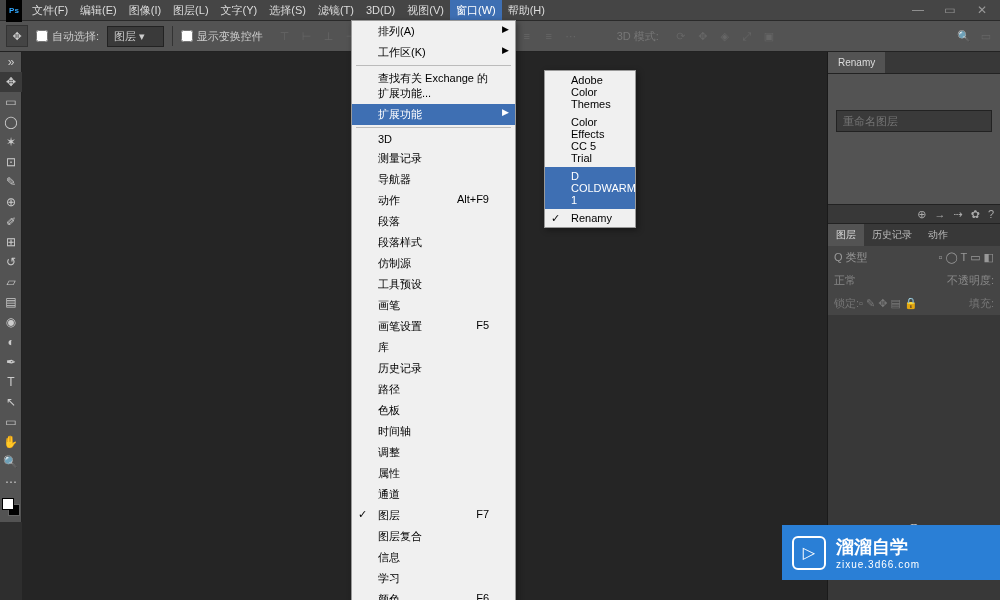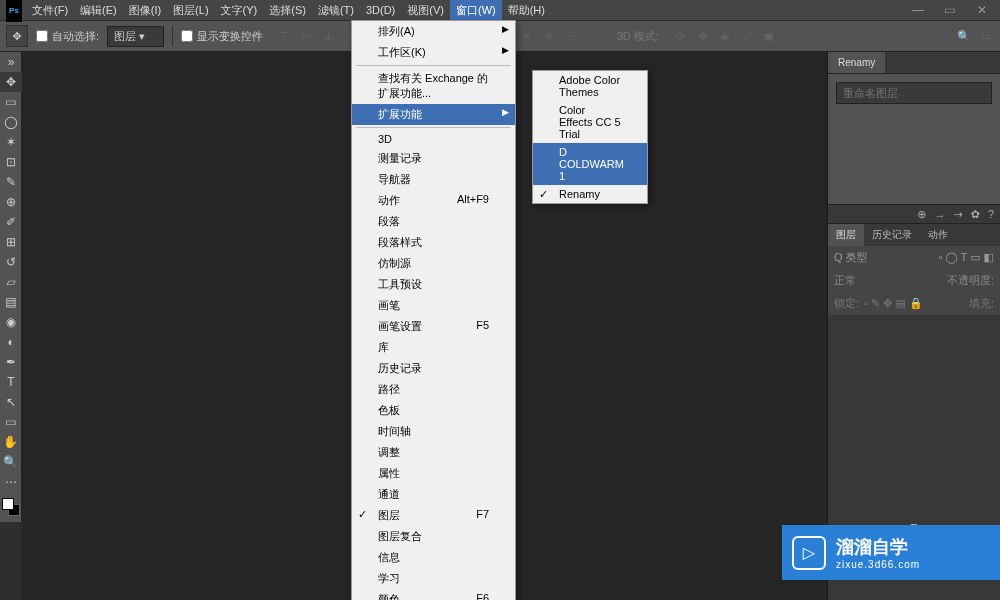--- a/index.html
+++ b/index.html
@@ -33,42 +33,42 @@
 
 
 .workspace { position: absolute; left: 22px; right: 173px; top: 52px; bottom: 0; background: #252525; }
 
 
 .rightcol { position: absolute; right: 0; top: 52px; width: 173px; bottom: 0; background: #383838; border-left: 1px solid #1a1a1a; display: flex; flex-direction: column; }
 .panel-tabs { height: 22px; background: #383838; display: flex; align-items: center; border-bottom: 1px solid #222; }
 .panel-tab { padding: 0 10px; height: 100%; display: flex; align-items: center; background: #535353; color: #ddd; font-size: 10px; }
 .panel-body { background: #535353; }
 .renamy-body { height: 130px; padding: 8px; }
-.renamy-input { width: 100%; background: #3a3a3a; border: 1px solid #222; padding: 4px 6px; color: #888; }
+.renamy-input { width: 100%; background: #3a3a3a; border: 1px solid #222; padding: 4px 6px; color: #888; margin-top: 28px; }
 
 .strip { height: 20px; background: #383838; border-top: 1px solid #222; border-bottom: 1px solid #222; display: flex; align-items: center; justify-content: flex-end; padding: 0 6px; gap: 8px; color: #aaa; font-size: 11px; }
 
 .layers-tabs { height: 22px; display: flex; background: #383838; }
 .layers-tabs .ptab { padding: 0 8px; display: flex; align-items: center; font-size: 10px; color: #bbb; }
 .layers-tabs .ptab.active { background: #535353; color: #ddd; }
 .layers-sub { background: #454545; padding: 4px 6px; display: flex; align-items: center; gap: 16px; color: #999; font-size: 10px; }
 .layers-row2 { background: #454545; padding: 4px 6px; display: flex; align-items: center; gap: 4px; color: #888; font-size: 10px; }
-.layers-row3 { background: #454545; padding: 4px 6px; display: flex; align-items: center; gap: 5px; color: #777; font-size: 10px; }
+.layers-row3 { background: #454545; padding: 4px 6px; display: flex; align-items: center; color: #777; font-size: 10px; }
 .layers-canvas { flex: 1; background: #383838; position: relative; }
 .infinity { position: absolute; left: 50%; bottom: 60px; transform: translateX(-50%); color: #ddd; font-size: 20px; }
 
 
 .dropdown { position: absolute; background: #f0f0f0; border: 1px solid #999; box-shadow: 2px 2px 6px rgba(0,0,0,0.4); color: #000; }
 .dropdown.win { left: 351px; top: 20px; width: 165px; }
 .dd-item { padding: 3px 26px 3px 26px; cursor: default; position: relative; display: flex; justify-content: space-between; }
 .dd-item.highlight { background: #3e6fb3; color: #fff; }
 .dd-item .check { position: absolute; left: 6px; }
 .dd-item .arrow { position: absolute; right: 6px; font-size: 9px; }
 .dd-sep { height: 1px; background: #bbb; margin: 2px 4px; }
-.submenu { left: 532px; top: 70px; width: 116px; }
+.submenu { left: 544px; top: 70px; width: 92px; }
 
 
 .watermark { position: absolute; right: 0; bottom: 20px; width: 218px; height: 55px; background: #2a7fd6; display: flex; align-items: center; padding: 0 10px; gap: 10px; }
 .wm-logo { width: 34px; height: 34px; border: 2px solid #fff; border-radius: 6px; display: flex; align-items: center; justify-content: center; color: #fff; font-size: 16px; }
 .wm-text { color: #fff; }
 .wm-text .big { font-size: 18px; font-weight: bold; }
 .wm-text .small { font-size: 10px; letter-spacing: 1px; }
 </style>
 </head>
 <body>

